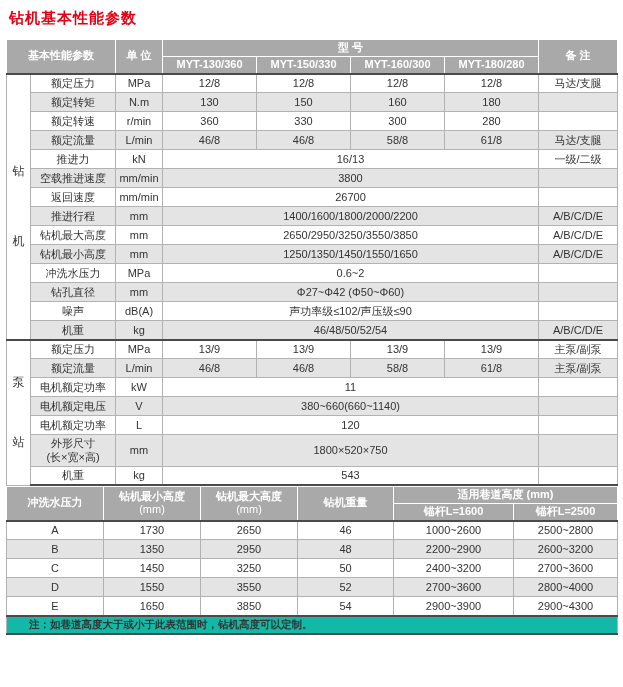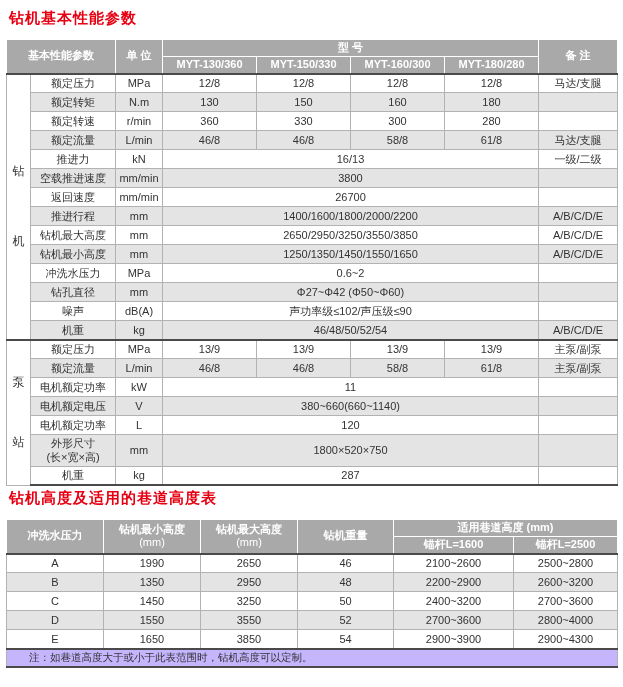--- a/index.html
+++ b/index.html
@@ -39,22 +39,22 @@
   .vlabel.g0 { gap:54px; }
   .vlabel.g1 { gap:44px; }
   td.param { font-size:11px; }
   .param2 { font-size:11px; }
   tr.group-start td { border-top:2px solid #4a4a4a; }
   #t1 tbody tr:first-child td { border-top:2px solid #4a4a4a; }
   #t1 tbody tr:last-child td,
   #t2 tfoot td { border-bottom:2px solid #4a4a4a; }
   #t2 tbody tr:first-child td { border-top:2px solid #4a4a4a; }
   #t2 tfoot td {
-    background:#c4b5fd; text-align:left; padding-left:22px;
-    border-top:2px solid #4a4a4a; font-size:10.5px; height:18px;
+    background:#14b8a6; text-align:left; padding-left:22px;
+    border-top:2px solid #4a4a4a; font-size:10.5px; height:18px;font-weight:bold;
   }
 </style>
 </head>
 <body>
 
 <div class="page">
 
   <h1 class="sec-title">钻机基本性能参数</h1>
 
   <table id="t1">
@@ -232,27 +232,26 @@
             <div>外形尺寸</div>
             <div class="param2">(长×宽×高)</div>
           </td>
           <td>mm</td>
           <td colspan="4">1800×520×750</td>
           <td></td>
         </tr>
         <tr>
           <td class="param">机重</td>
           <td>kg</td>
-          <td colspan="4">287</td>
+          <td colspan="4">543</td>
           <td></td>
         </tr>
       </tbody>
   </table>
 
-  <h1 class="sec-title sec2-gap">钻机高度及适用的巷道高度表</h1>
 
   <table id="t2">
     <colgroup>
       <col style="width:97px">
         <col style="width:97px">
         <col style="width:97px">
       <col style="width:96px">
         <col style="width:120px">
         <col style="width:104px">
     </colgroup>
@@ -271,24 +270,24 @@
         <th colspan="2">适用巷道高度 (mm)</th>
       </tr>
       <tr>
         <th class="hb">锚杆L=1600</th>
         <th class="hb">锚杆L=2500</th>
       </tr>
     </thead>
     <tbody>
         <tr>
           <td>A</td>
-          <td>1990</td>
+          <td>1730</td>
           <td>2650</td>
           <td>46</td>
-          <td>2100~2600</td>
+          <td>1000~2600</td>
           <td>2500~2800</td>
         </tr>
         <tr>
           <td>B</td>
           <td>1350</td>
           <td>2950</td>
           <td>48</td>
           <td>2200~2900</td>
           <td>2600~3200</td>
         </tr>

